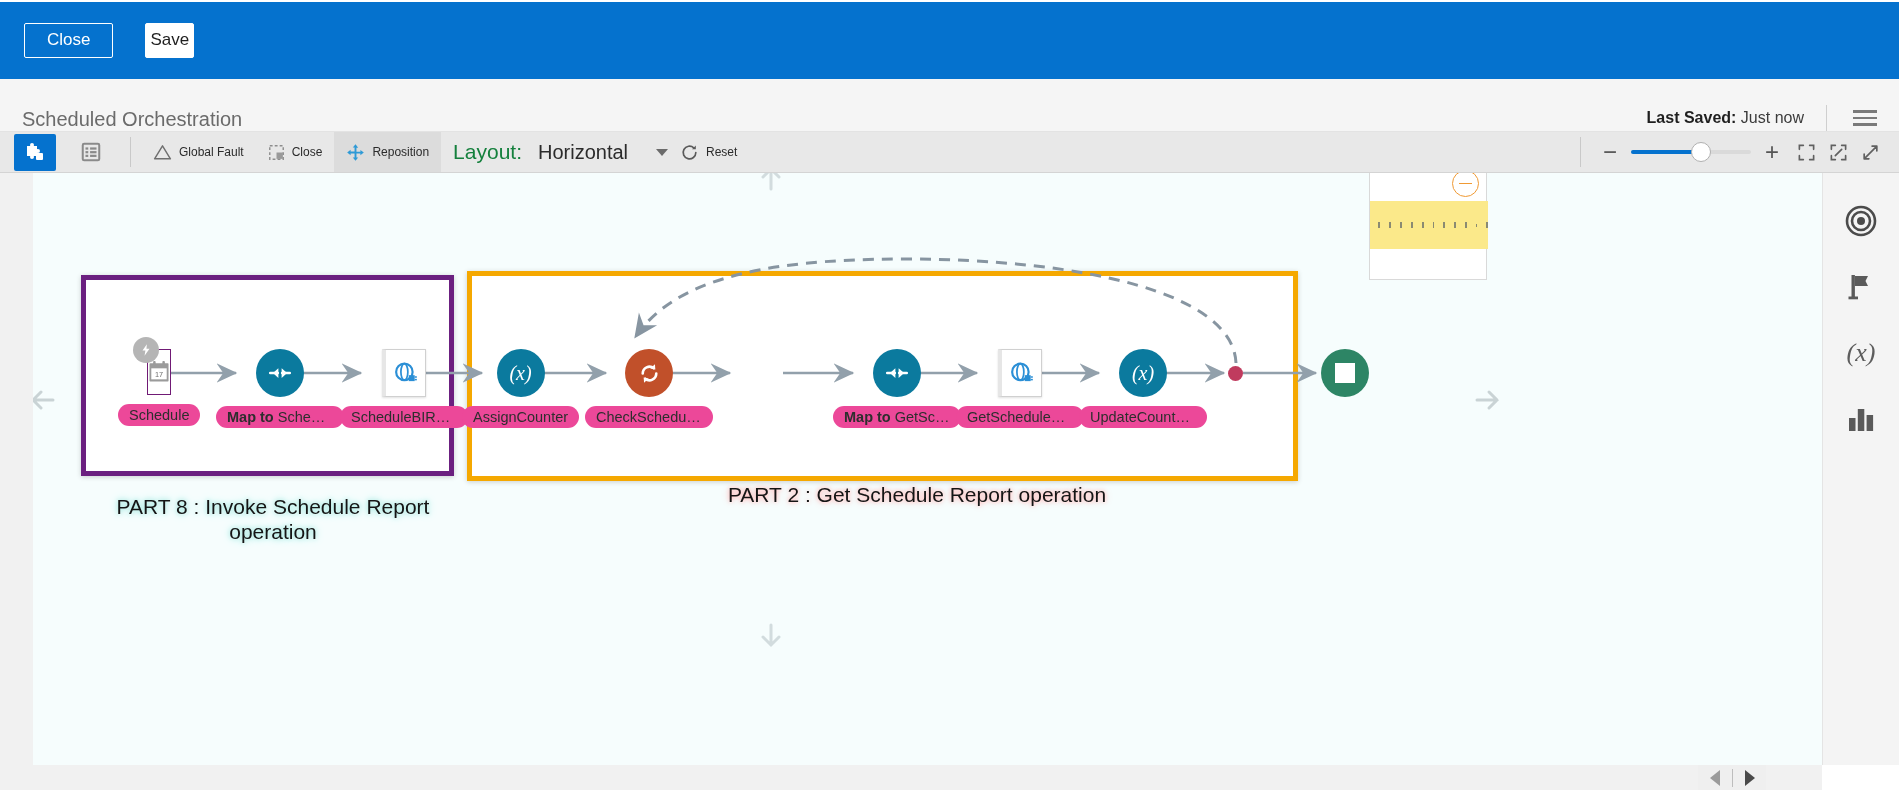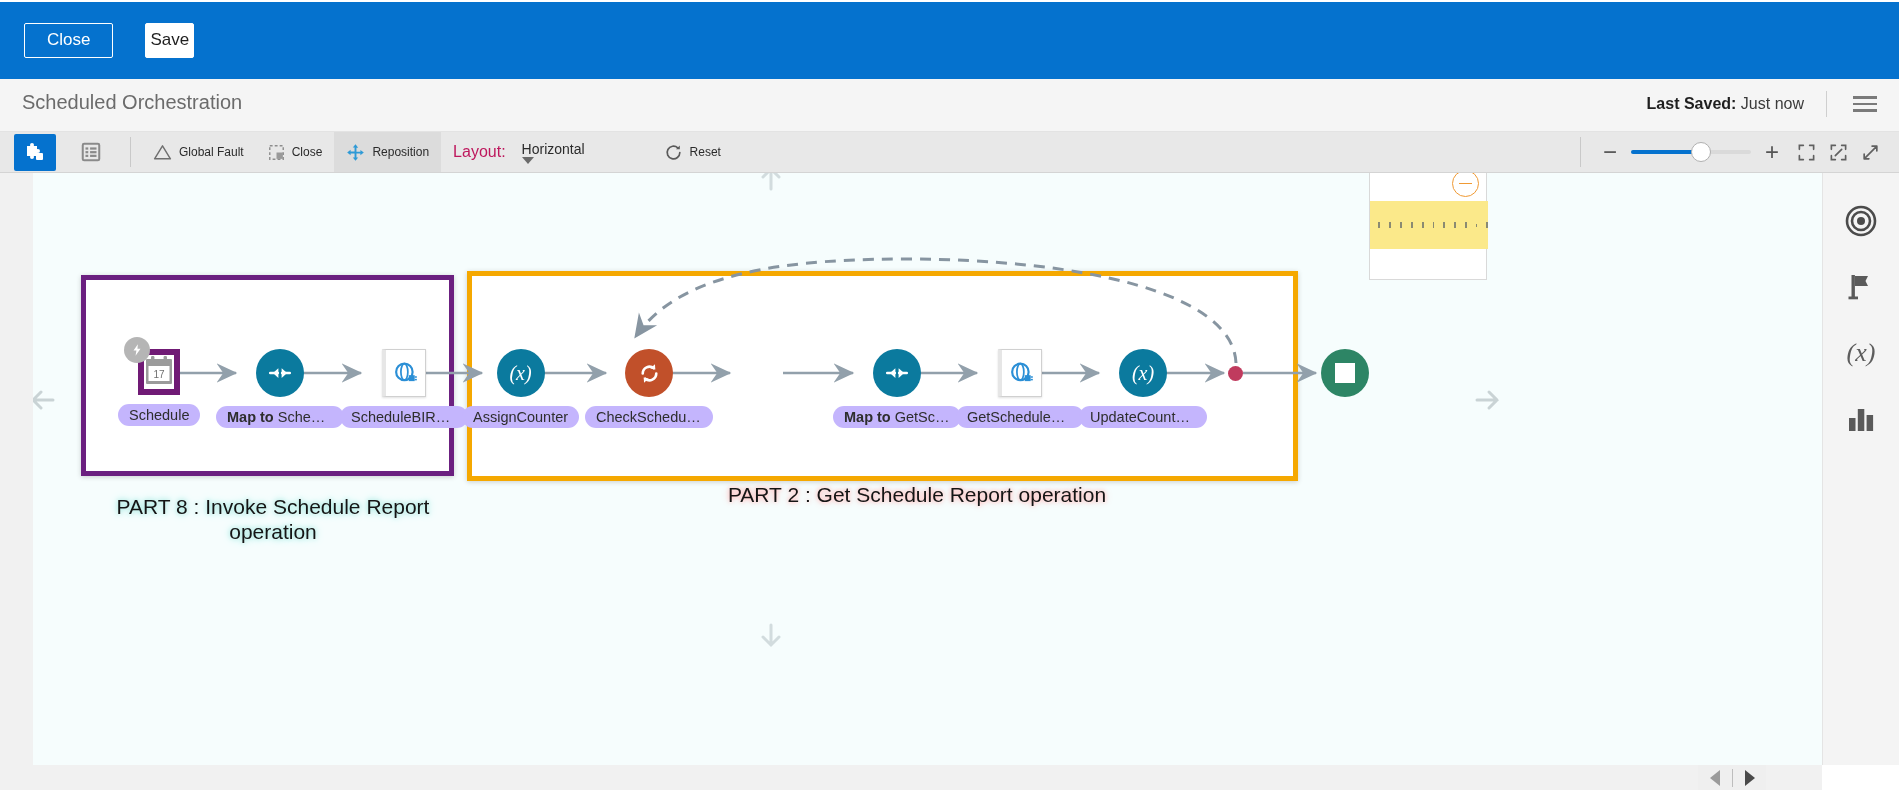--- a/index.html
+++ b/index.html
@@ -32,21 +32,21 @@
   .btn-save {
     background: #ffffff; color:#1f1f1f; border:1px solid #ffffff;
     font-size: 17px; padding: 7px 4px; border-radius: 2px; cursor: pointer;
     font-family: inherit; line-height: 1.1;
   }
 
   
   .subheader {
     position:absolute; left:0; top:79px; width:1899px; height:53px;
     background:#f5f5f5; border-bottom:1px solid #e3e3e3;
-    display:flex; align-items:flex-start; justify-content:space-between;
+    display:flex; align-items:flex-end; justify-content:space-between;
     padding: 12px 18px 0 22px;
   }
   .subtitle { color:#6b6b6b; font-size:20px; }
   .subright { display:flex; align-items:center; gap:0px; }
   .lastsaved { font-size:16px; color:#3b3b3b; margin-right:22px; white-space:nowrap;}
   .lastsaved b { font-weight: bold; color:#1f1f1f; }
   .vsep { width:1px; height:26px; background:#cfcfcf; margin-right:22px; }
   .hamburger { display:flex; flex-direction:column; gap:4px; cursor:pointer; padding:4px; }
   .hamburger i { display:block; width:24px; height:2.5px; background:#7a7a7a; }
 
@@ -62,24 +62,24 @@
     justify-content:center; cursor:pointer; border-radius:2px;
   }
   .tb-icon-btn.active { background:#0572ce; }
   .tb-divider { width:1px; height:30px; background:#c9c9c9; margin:0 10px 0 18px; }
   .tb-item {
     display:flex; align-items:center; gap:7px; padding:0 12px; height:100%;
     font-size:16px; color:#2b2b2b; cursor:pointer; white-space:nowrap;
   }
   .tb-item.selected { background:#dcdcdc; }
   .tb-label { font-size:12px; color:#2b2b2b; }
-  .layout-label { margin-left:12px; font-size:16px; color:#be185d; }
+  .layout-label { margin-left:12px; font-size:21px; color:#15803d; }
   .layout-select {
-    display:flex; align-items:flex-start; justify-content:space-between;
-    width:130px; margin-left:16px; font-size:14px; color:#2b2b2b; cursor:pointer;flex-direction:column;
+    display:flex; align-items:center; justify-content:space-between;
+    width:130px; margin-left:16px; font-size:20px; color:#2b2b2b; cursor:pointer;
   }
   .caret-dn { width:0;height:0;border-left:6px solid transparent;border-right:6px solid transparent;border-top:7px solid #6b6b6b; }
 
   .tb-right { margin-left:auto; display:flex; align-items:center; height:100%; }
   .zoom-sep { width:1px; height:30px; background:#c9c9c9; margin-right:14px; }
   .zoom-minus, .zoom-plus { font-size:24px; color:#555; cursor:pointer; line-height:1; padding:0 8px; user-select:none;}
   .slider { position:relative; width:120px; height:18px; margin:0 6px; cursor:pointer; }
   .slider .track { position:absolute; top:7px; left:0; width:120px; height:4px; background:#dadada; border-radius:2px;}
   .slider .fill  { position:absolute; top:7px; left:0; width:68px; height:4px; background:#0572ce; border-radius:2px;}
   .slider .knob  { position:absolute; top:-1px; left:60px; width:20px; height:20px; border-radius:50%; background:#fff; border:1px solid #b0b0b0; }
@@ -114,29 +114,29 @@
   .c-teal { background:#0b7a9e; }
   .c-orange { background:#c1502a; }
   .c-purple { background:#9455c9; }
   .c-green { background:#2d8565; }
   .sq-card {
     width:44px; height:48px; background:#ffffff; border:1px solid #d0d0d0;
     border-left:4px solid #e6e6e6; display:flex; align-items:center; justify-content:center;
     box-shadow:0 1px 2px rgba(0,0,0,.12);
   }
   .cal-card {
-    width:42px; height:46px; background:#ffffff; border:6px solid #701a75;
-    display:flex; justify-content:center;
+    width:24px; height:46px; background:#ffffff; border:1px solid #701a75;
+    display:flex; align-items:center; justify-content:center;
   }
   .badge-bolt {
     position:absolute; left:-14px; top:-12px; width:26px; height:26px; border-radius:50%;
     background:#b5b5b5; display:flex; align-items:center; justify-content:center;
   }
   .node-label {
-    margin-top:9px; background:#c4b5fd; border-radius:11px; padding:3px 11px;
+    margin-top:9px; background:#ec4899; border-radius:11px; padding:3px 11px;
     font-size:14.5px; color:#2e2e2e; white-space:nowrap; max-width:128px; overflow:hidden;
     text-overflow:ellipsis; text-align:center;
   }
   .node-label b { font-weight:bold; }
   .dot-red { width:15px; height:15px; border-radius:50%; background:#c03b5e; }
   .xlabel { color:#fff; font-size:20px; font-style:italic; font-family:"Liberation Serif", serif; }
 
   
   .flow-svg { position:absolute; left:0; top:0; width:1789px; height:592px; pointer-events:none; }
 

